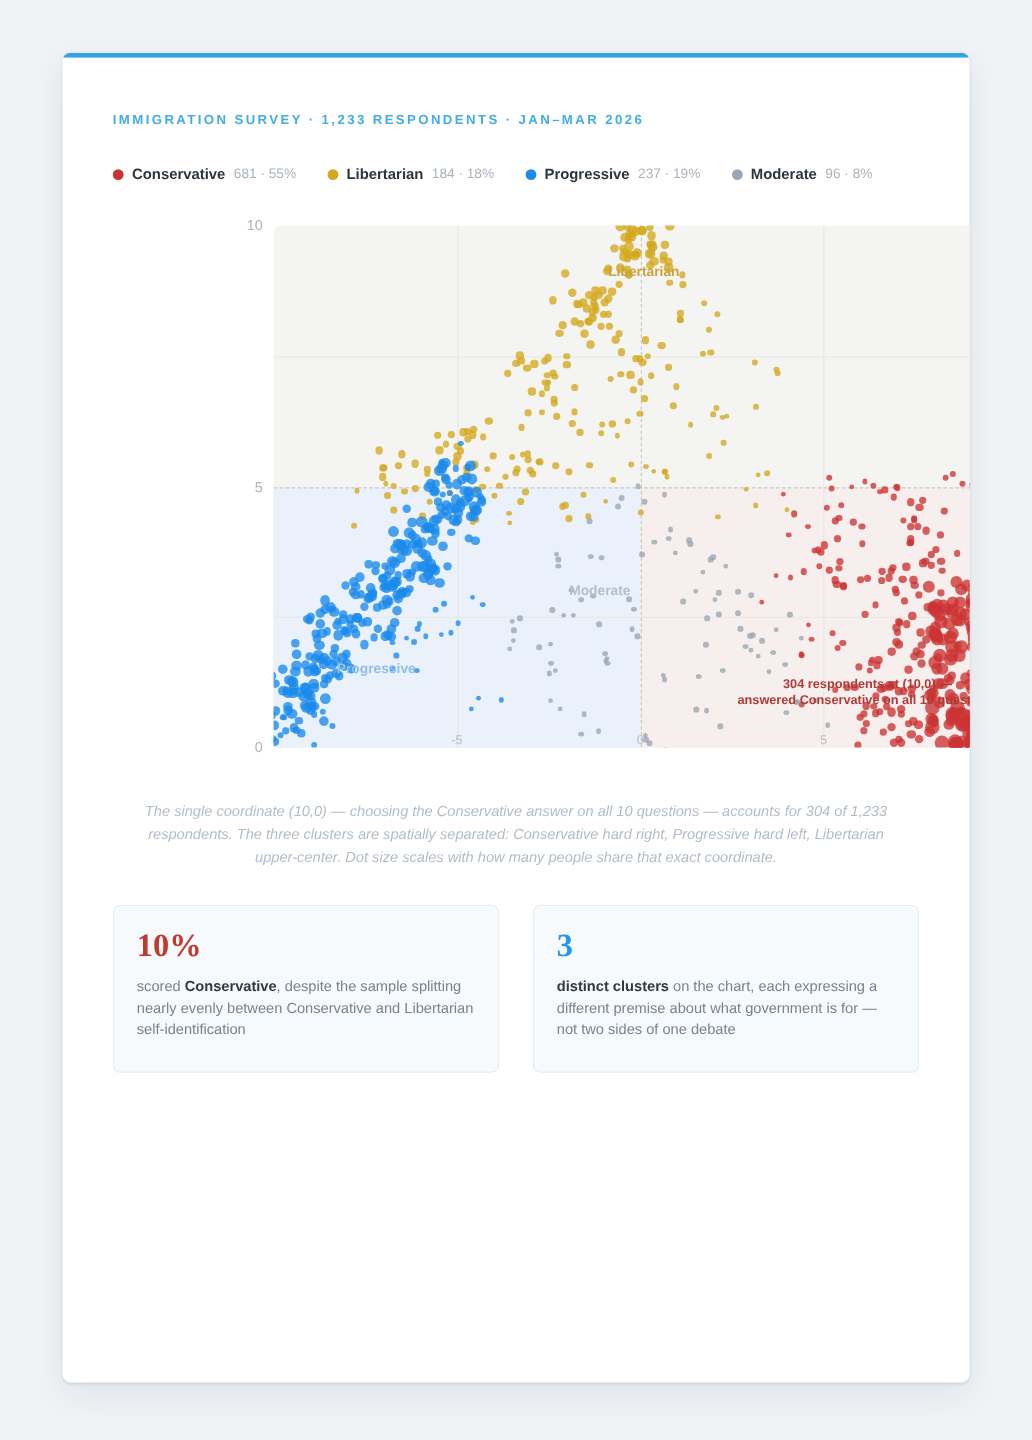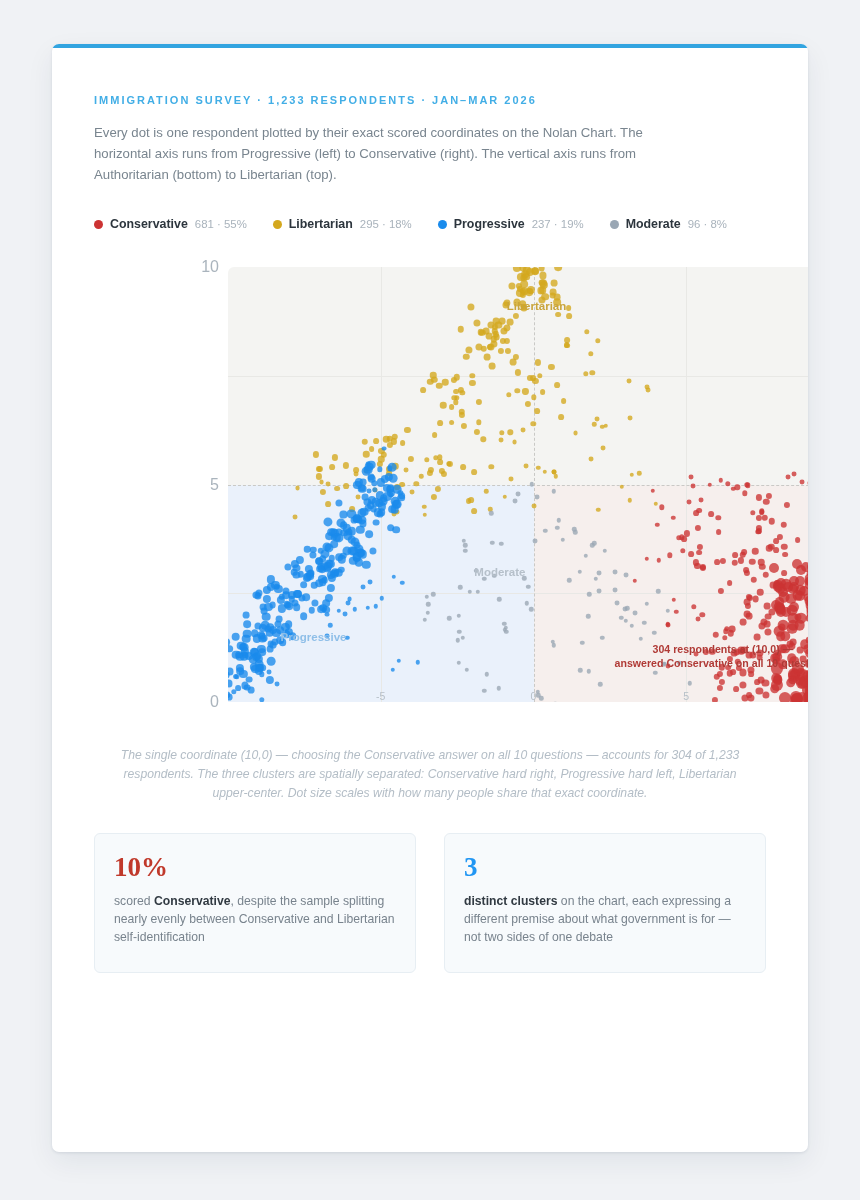--- a/index.html
+++ b/index.html
@@ -76,21 +76,21 @@
   .mid-v {
     position: absolute; width: 0; top: 0; bottom: 0;
     border-left: 1px dashed #c9c9c6;
   }
   .mid-h {
     position: absolute; height: 0; left: 0; right: 0;
     border-top: 1px dashed #c9c9c6;
   }
   .ytick {
     position: absolute; right: 100%; margin-right: 9px;
-    font-size: 16px; color: #aab4bd; transform: translateY(-50%);
+    font-size: 12px; color: #aab4bd; transform: translateY(-50%);
     white-space: nowrap;
     text-align: center;
   }
   .xtick {
     position: absolute; top: 100%; margin-top: -12px;
     font-size: 10.5px; color: #b6bfc7; transform: translateX(-50%);
   }
   .cl-label {
     position: absolute; font-size: 11.5px; font-weight: bold;
     transform: translate(-50%,-50%); white-space: nowrap;
@@ -150,32 +150,31 @@
 <body>
 
 <div id="card">
   <div id="accent-bar"></div>
 
   <div class="pad">
 
     <div id="eyebrow">IMMIGRATION SURVEY · 1,233 RESPONDENTS · JAN–MAR 2026</div>
 
 
-    <p id="deck">Every dot is one respondent plotted by their exact scored coordinates on the Nolan Chart. The horizontal axis runs from Progressive (left) to Conservative (right). The vertical axis runs from Authoritarian (bottom) to Libertarian (top).</p>
 
     <div id="legend">
         <div class="lg">
           <span class="lg-dot" style="background: rgb(204, 51, 51);"></span>
           <span class="lg-name">Conservative</span>
           <span class="lg-meta">681  ·  55%</span>
         </div>
         <div class="lg">
           <span class="lg-dot" style="background: rgb(212, 168, 30);"></span>
           <span class="lg-name">Libertarian</span>
-          <span class="lg-meta">295  ·  18%</span>
+          <span class="lg-meta">184  ·  18%</span>
         </div>
         <div class="lg">
           <span class="lg-dot" style="background: rgb(26, 139, 236);"></span>
           <span class="lg-name">Progressive</span>
           <span class="lg-meta">237  ·  19%</span>
         </div>
         <div class="lg">
           <span class="lg-dot" style="background: rgb(154, 167, 180);"></span>
           <span class="lg-name">Moderate</span>
           <span class="lg-meta">96  ·  8%</span>

